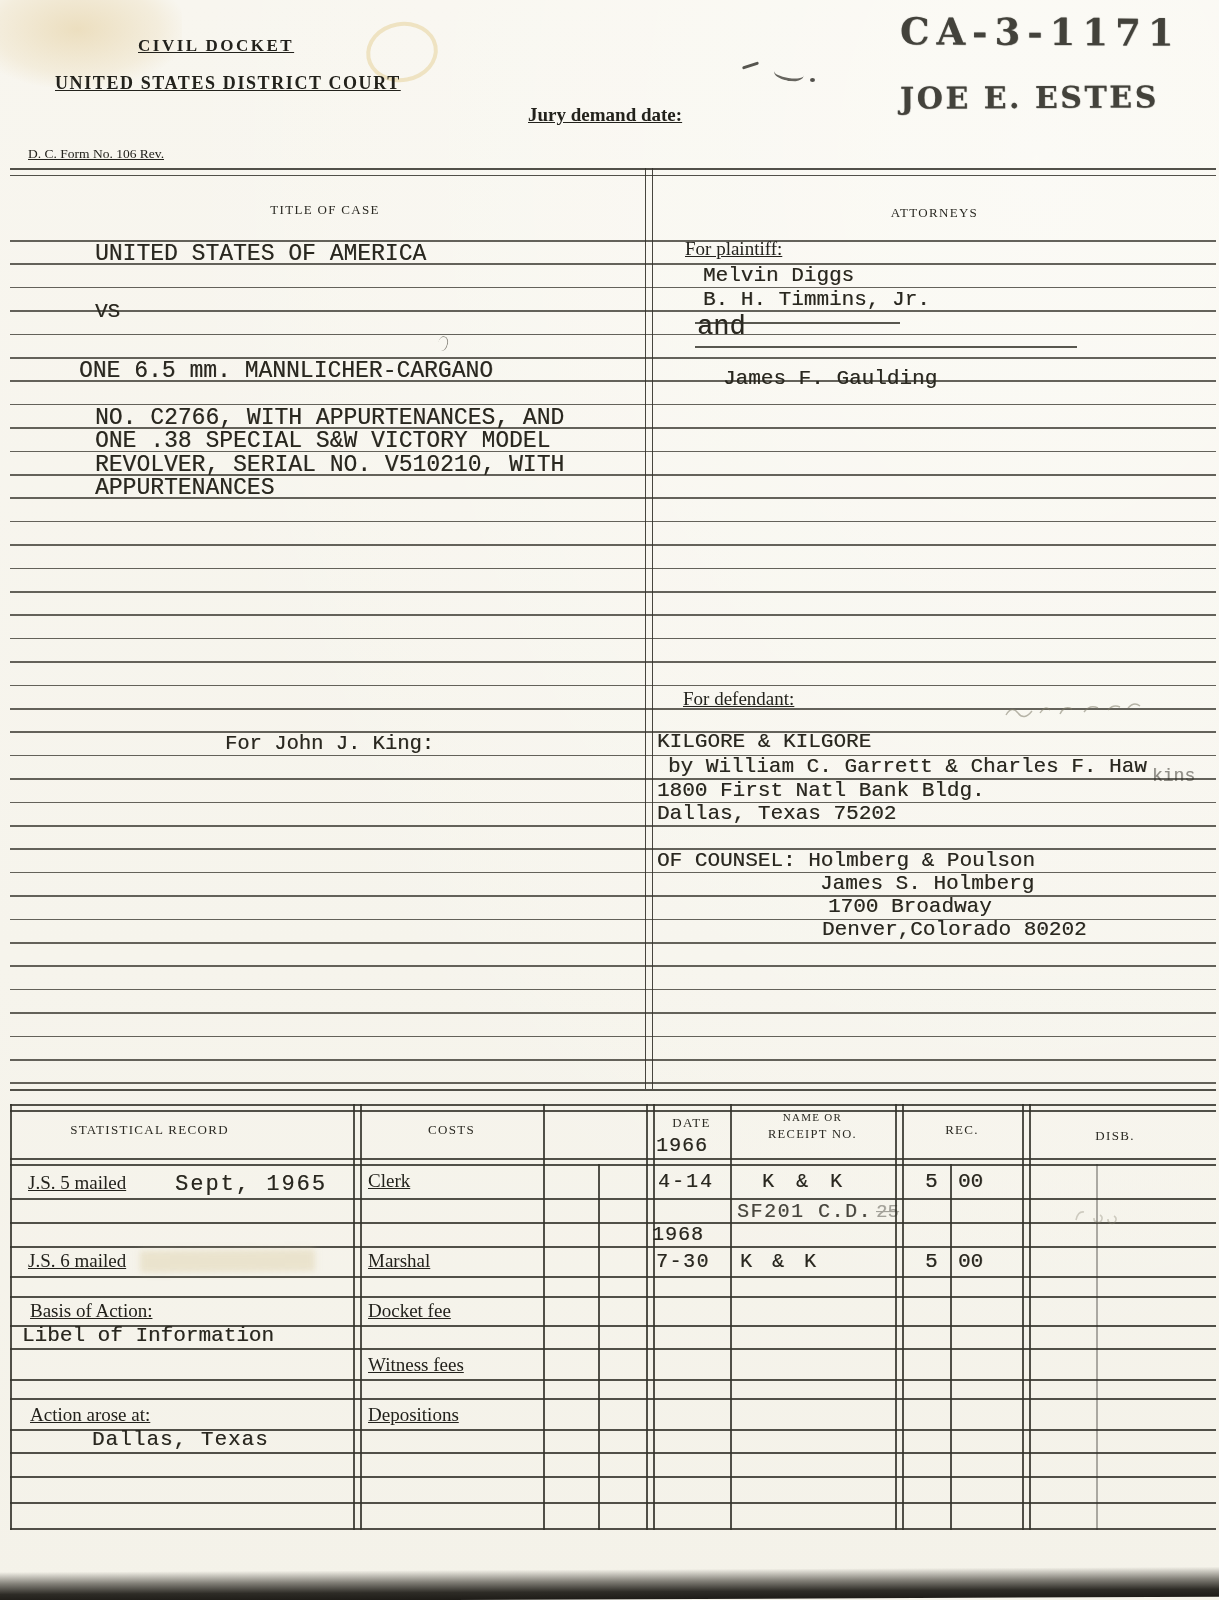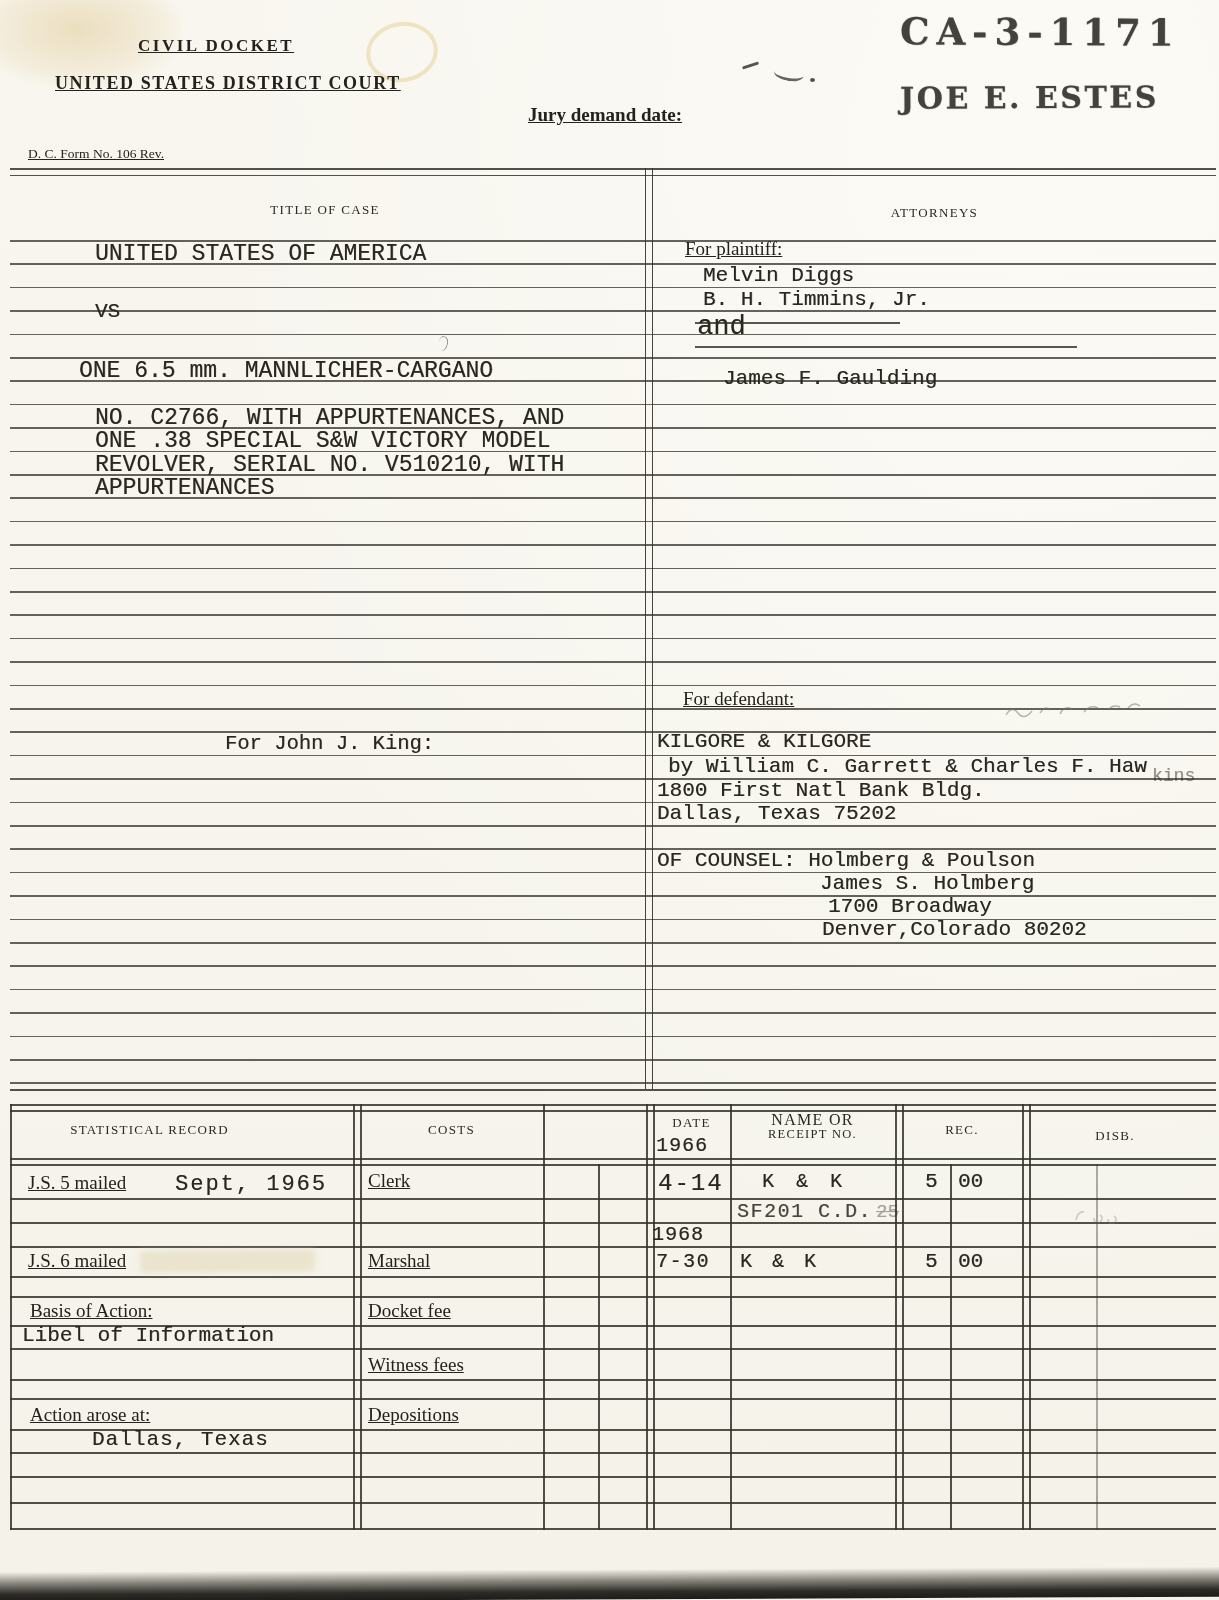--- a/index.html
+++ b/index.html
@@ -133,42 +133,42 @@
   <div class="vl" style="left:902px;top:1104px;height:426px;"></div>
   <div class="vl" style="left:950px;top:1164px;height:366px;"></div>
   <div class="vl" style="left:1022px;top:1104px;height:426px;"></div>
   <div class="vl" style="left:1029px;top:1104px;height:426px;"></div>
   <div class="vl" style="left:1096px;top:1164px;height:366px;opacity:.45;"></div>
 
   <div class="abs hdr" style="left:10px;width:279px;top:1122px;">STATISTICAL RECORD</div>
   <div class="abs hdr" style="left:360px;width:183px;top:1122px;">COSTS</div>
   <div class="abs hdr" style="left:653px;width:77px;top:1115px;">DATE</div>
   <div class="abs t" style="left:656px;top:1134px;font-size:20px;letter-spacing:1px;">1966</div>
-  <div class="abs hdr" style="left:730px;width:165px;top:1111px;font-size:16px;">NAME OR</div>
+  <div class="abs hdr" style="left:730px;width:165px;top:1111px;font-size:11px;">NAME OR</div>
   <div class="abs hdr" style="left:730px;width:165px;top:1127px;font-size:12.5px;">RECEIPT NO.</div>
   <div class="abs hdr" style="left:902px;width:120px;top:1122px;">REC.</div>
   <div class="abs hdr" style="left:1029px;width:172px;top:1128px;">DISB.</div>
 
   <div class="abs p" style="left:28px;top:1172px;font-size:19px;">J.S. 5 mailed</div>
   <div class="abs t" style="left:175px;top:1172px;font-size:22px;letter-spacing:2px;">Sept, 1965</div>
   <div class="abs p" style="left:368px;top:1170px;font-size:19px;">Clerk</div>
 
   <div class="abs p" style="left:28px;top:1250px;font-size:19px;">J.S. 6 mailed</div>
   <div class="erase1"></div>
   <div class="abs p" style="left:368px;top:1250px;font-size:19px;">Marshal</div>
 
   <div class="abs p" style="left:30px;top:1300px;font-size:19px;">Basis of Action:</div>
   <div class="abs t" style="left:22px;top:1324px;font-size:21px;">Libel of Information</div>
   <div class="abs p" style="left:368px;top:1300px;font-size:19px;">Docket fee</div>
   <div class="abs p" style="left:368px;top:1354px;font-size:19px;">Witness fees</div>
   <div class="abs p" style="left:30px;top:1404px;font-size:19px;">Action arose at:</div>
   <div class="abs t" style="left:92px;top:1428px;font-size:21px;letter-spacing:1px;">Dallas, Texas</div>
   <div class="abs p" style="left:368px;top:1404px;font-size:19px;">Depositions</div>
 
-  <div class="abs t" style="left:658px;top:1170px;font-size:24px;letter-spacing:2px;text-align:right;">4-14</div>
+  <div class="abs t" style="left:658px;top:1170px;font-size:20px;letter-spacing:2px;text-align:right;">4-14</div>
   <div class="abs t" style="left:762px;top:1170px;font-size:20px;letter-spacing:5px;">K &amp; K</div>
   <div class="abs t" style="left:925px;top:1170px;font-size:21px;">5</div>
   <div class="abs t" style="left:958px;top:1170px;font-size:21px;">00</div>
 
   <div class="abs t" style="left:737px;top:1200px;font-size:20px;letter-spacing:1.5px;opacity:.85;">SF201 C.D.</div>
   <div class="abs t" style="left:876px;top:1201px;font-size:19px;opacity:.4;text-decoration:line-through;">25</div>
 
   <div class="abs t" style="left:652px;top:1223px;font-size:20px;letter-spacing:1px;">1968</div>
 
   <div class="abs t" style="left:656px;top:1250px;font-size:20px;letter-spacing:1.5px;">7-30</div>

